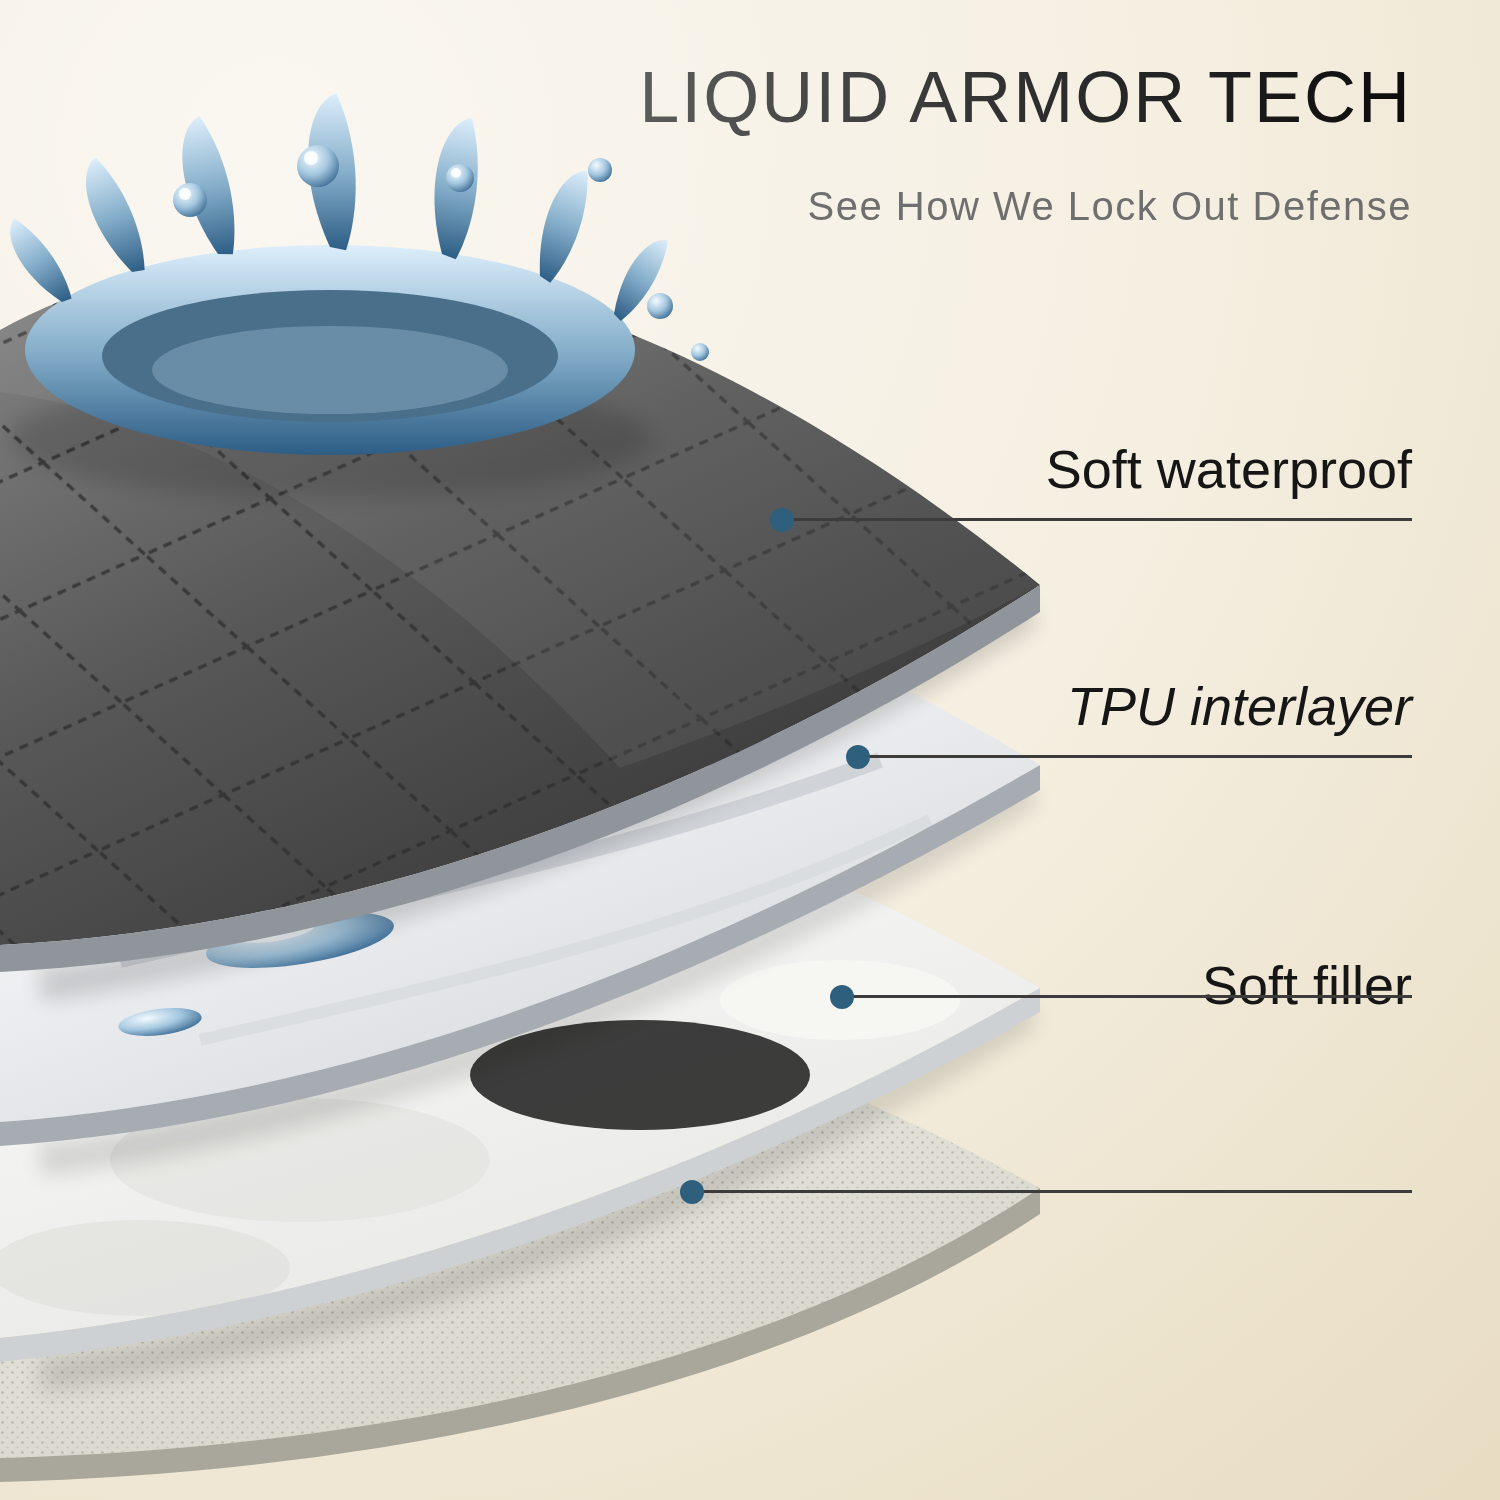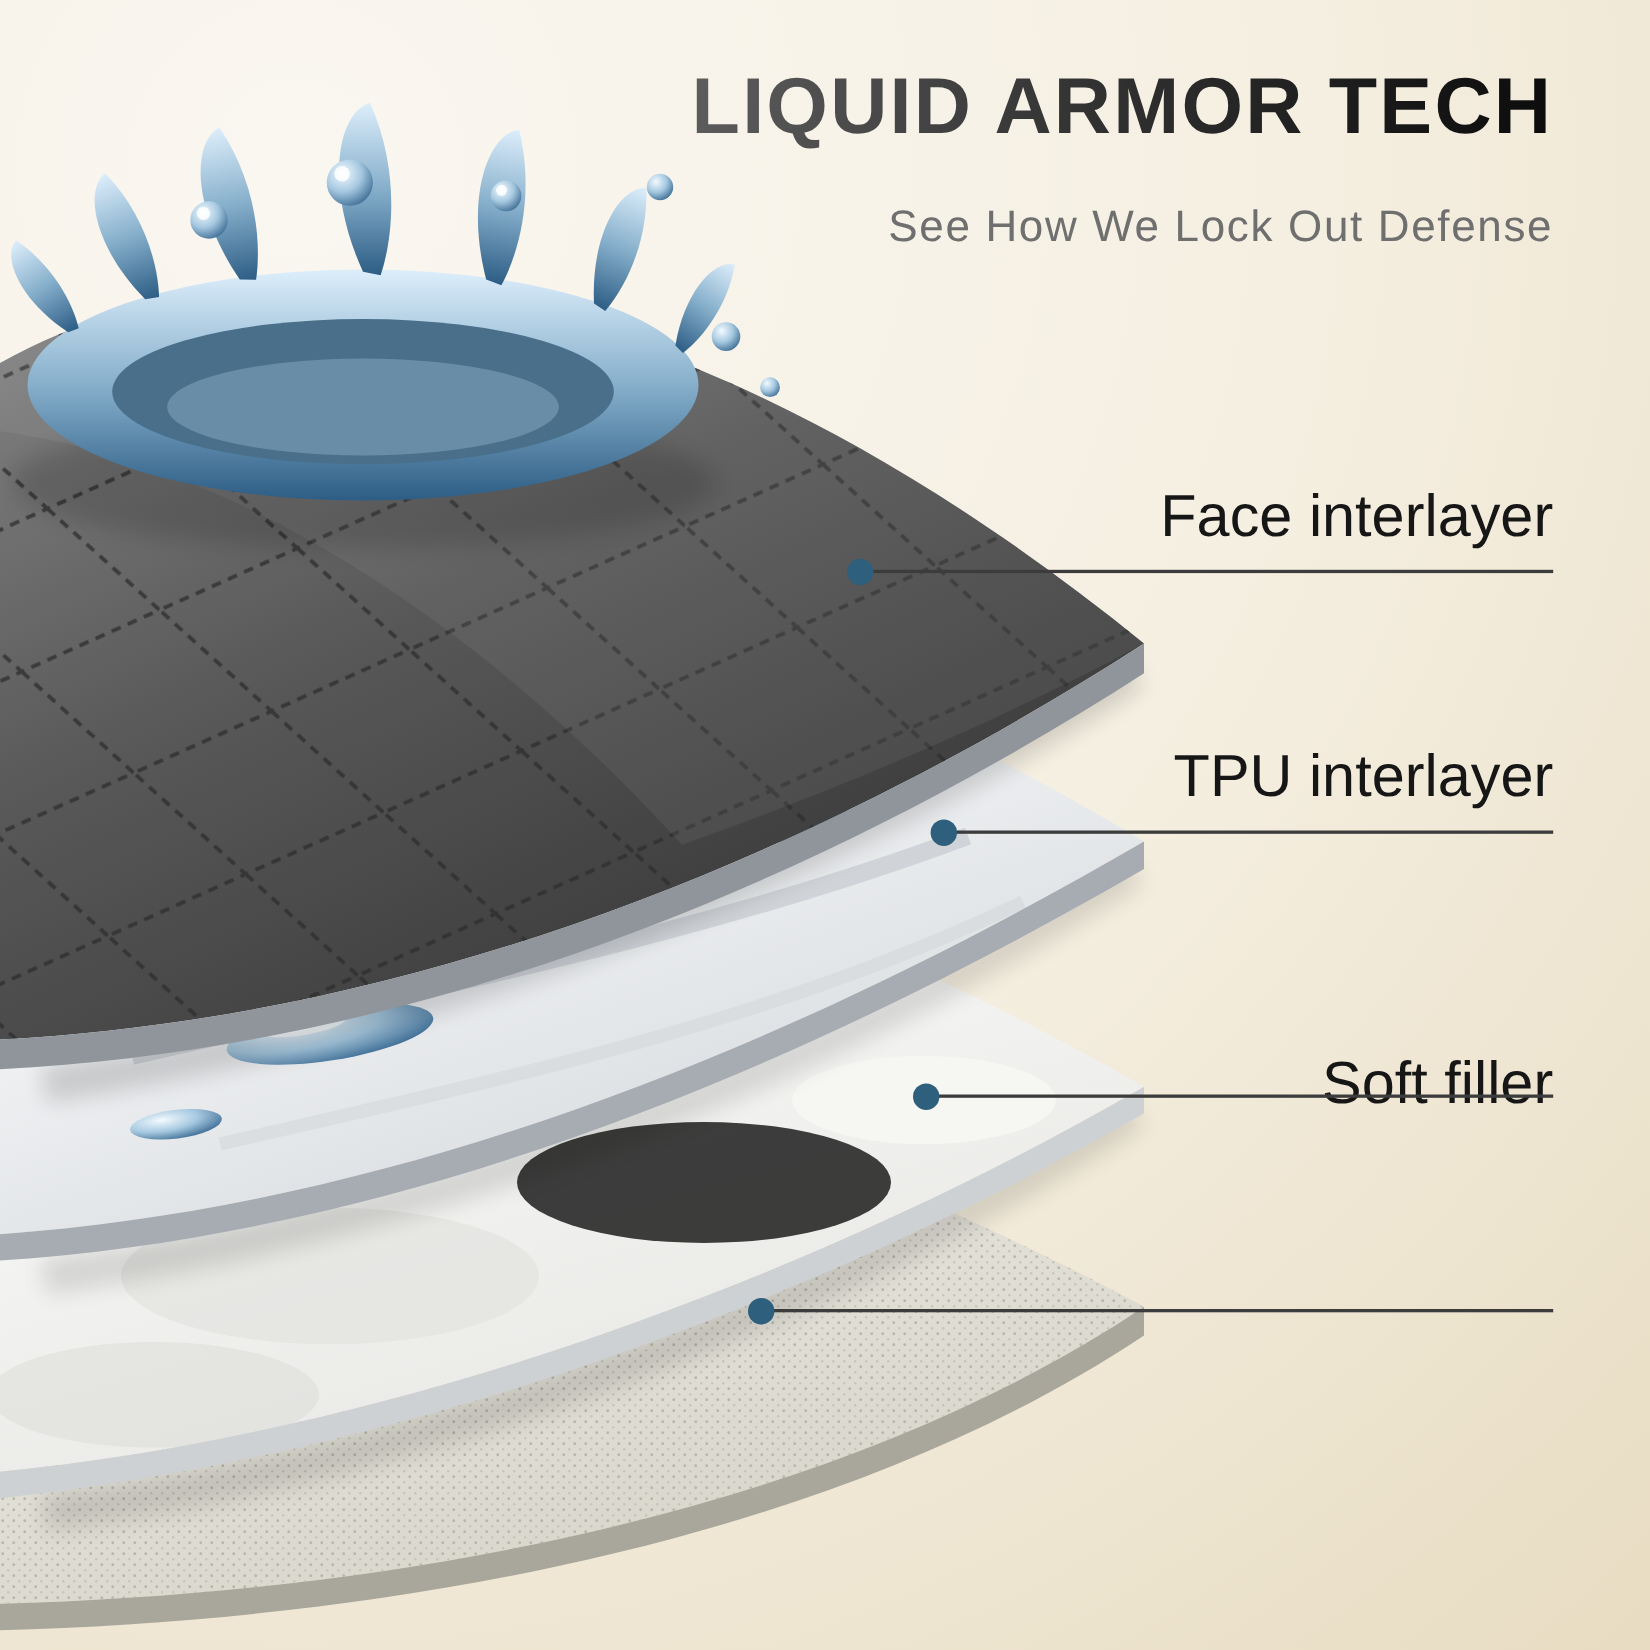--- a/index.html
+++ b/index.html
@@ -13,21 +13,21 @@
     width: 1500px; height: 1500px;
     overflow: hidden;
     background: radial-gradient(120% 120% at 18% 10%, #faf7f1 0%, #f5efe1 52%, #e8ddc3 100%);
   }
   .scene { position: absolute; inset: 0; width: 1500px; height: 1500px; }
 
   .title-block { position: absolute; top: 56px; right: 88px; text-align: right; }
   .title {
     margin: 0;
     font-size: 72px;
-    font-weight: 700;
+    font-weight: 400;
     letter-spacing: 2px;
     color: #2b2b2b;
     white-space: nowrap;
   }
   @supports ((-webkit-background-clip: text) or (background-clip: text)) {
     .title {
       background: linear-gradient(100deg, #5d5d5d 0%, #333333 45%, #0b0b0b 100%);
       -webkit-background-clip: text;
       background-clip: text;
       color: transparent;
@@ -51,21 +51,21 @@
     white-space: nowrap;
   }
   .c-line { position: absolute; height: 3px; background: #3c3c3c; }
   .c-dot {
     position: absolute;
     width: 24px; height: 24px;
     border-radius: 50%;
     background: #2e5f7d;
   }
   .lbl-1 { top: 438px; }
-  .lbl-2 { top: 675px; }
+  .lbl-2 { top: 675px; font-style: italic; }
   .lbl-3 { top: 954px; }
   .lbl-4 { top: 1110px; }
   .line-1 { left: 782px; top: 518px; width: 630px; }
   .line-2 { left: 858px; top: 755px; width: 554px; }
   .line-3 { left: 842px; top: 995px; width: 570px; }
   .line-4 { left: 692px; top: 1190px; width: 720px; }
   .dot-1 { left: 770px; top: 508px; }
   .dot-2 { left: 846px; top: 745px; }
   .dot-3 { left: 830px; top: 985px; }
   .dot-4 { left: 680px; top: 1180px; }
@@ -187,21 +187,21 @@
     </g>
   </svg>
 
   <div class="title-block">
     <h1 class="title">LIQUID ARMOR TECH</h1>
     <div class="subtitle">
       <div>See How We Lock Out Defense</div>
     </div>
   </div>
 
-  <div class="callout-label lbl-1">Face interlayer</div>
+  <div class="callout-label lbl-1">Soft waterproof</div>
   <div class="c-line line-1"></div>
   <div class="c-dot dot-1"></div>
 
   <div class="callout-label lbl-2">TPU interlayer</div>
   <div class="c-line line-2"></div>
   <div class="c-dot dot-2"></div>
 
   <div class="callout-label lbl-3">Soft filler</div>
   <div class="c-line line-3"></div>
   <div class="c-dot dot-3"></div>

